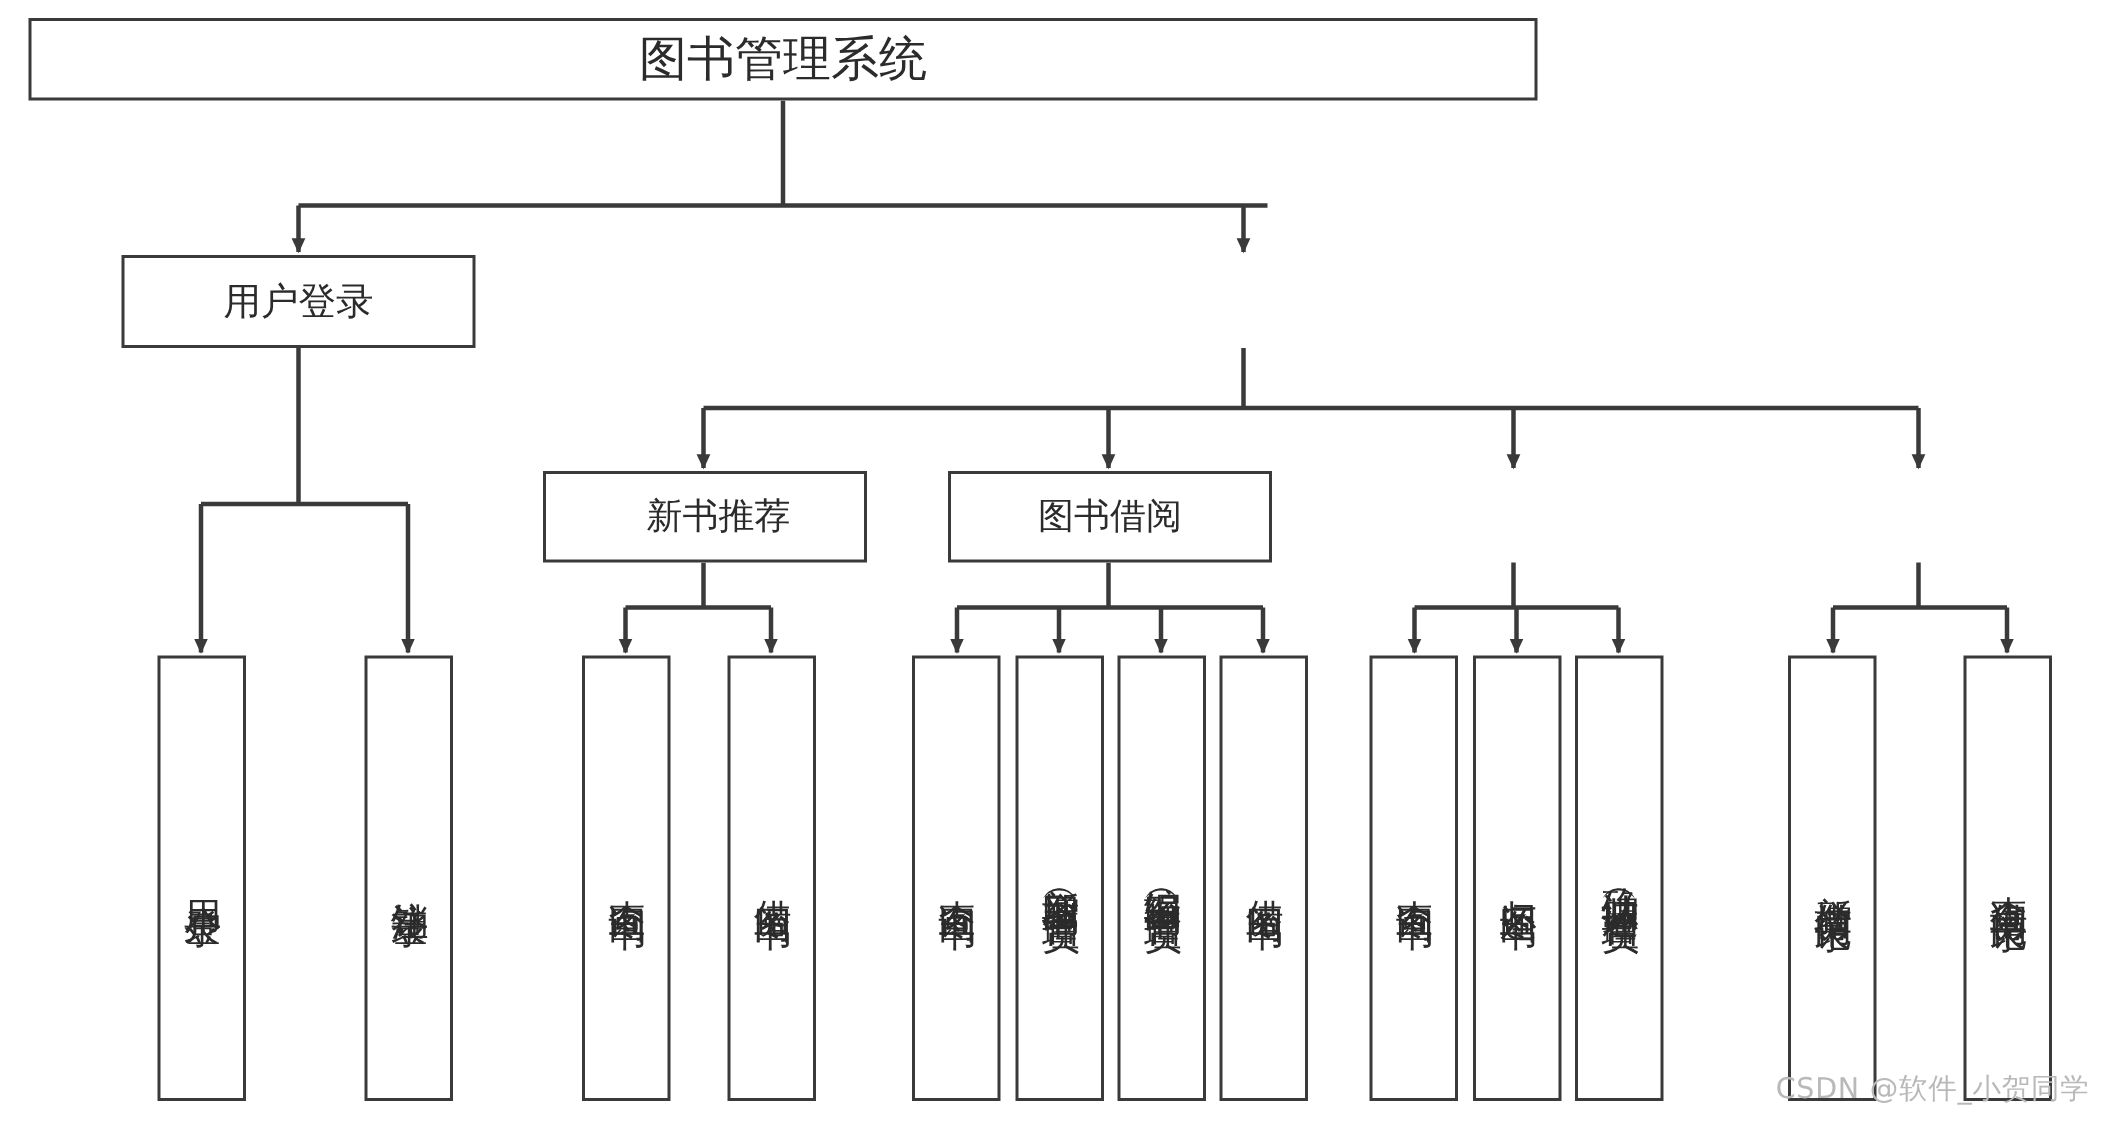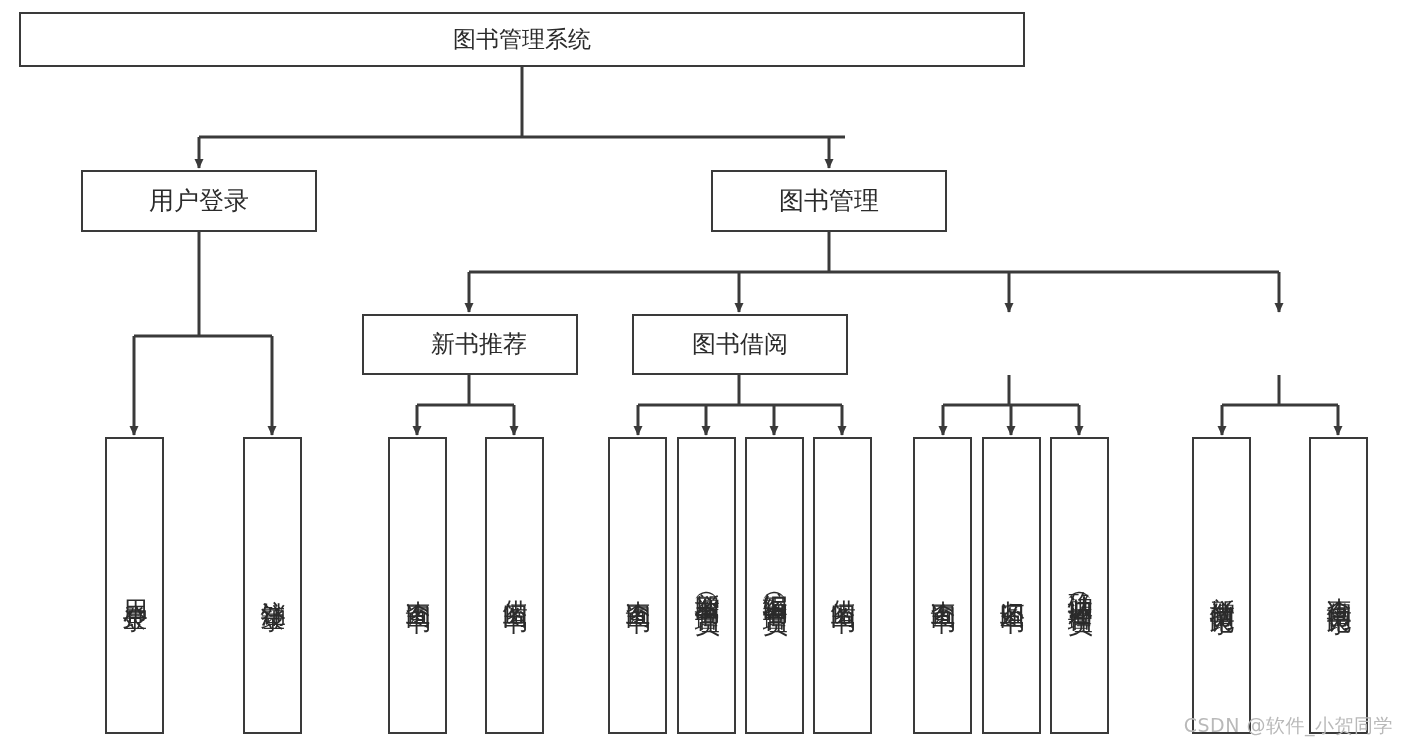--- a/index.html
+++ b/index.html
@@ -38,21 +38,21 @@
     color: #2b2b2b;
     text-align: center;
     line-height: 1.18;
     white-space: nowrap;
   }
   
   .node.h .label {
     font-size: 25px;
   }
   .node.root .label {
-    font-size: 23px;
+    font-size: 32px;
   }
   .node.lvl3 .label {
     font-size: 24px;
   }
   
   .node.v {
     align-items: center;
     justify-content: center;
   }
   .node.v .label {
@@ -132,23 +132,20 @@
     </g>
   </svg>
 
   <div class="node root" style="left:19px; top:12px; width:1006px; height:55px;">
     <span class="label">图书管理系统</span>
   </div>
 
   <div class="node h" style="left:81px; top:170px; width:236px; height:62px;">
     <span class="label">用户登录</span>
   </div>
-  <div class="node h" style="left:711px; top:170px; width:236px; height:62px;">
-    <span class="label">图书管理</span>
-  </div>
 
   <div class="node lvl3" style="left:362px; top:314px; width:216px; height:61px;padding-left:18px;">
     <span class="label">新书推荐</span>
   </div>
   <div class="node lvl3" style="left:632px; top:314px; width:216px; height:61px;">
     <span class="label">图书借阅</span>
   </div>
 
   <div class="node v" style="left:105px; top:437px; width:59px; height:297px;">
     <span class="label">用户登录</span>

